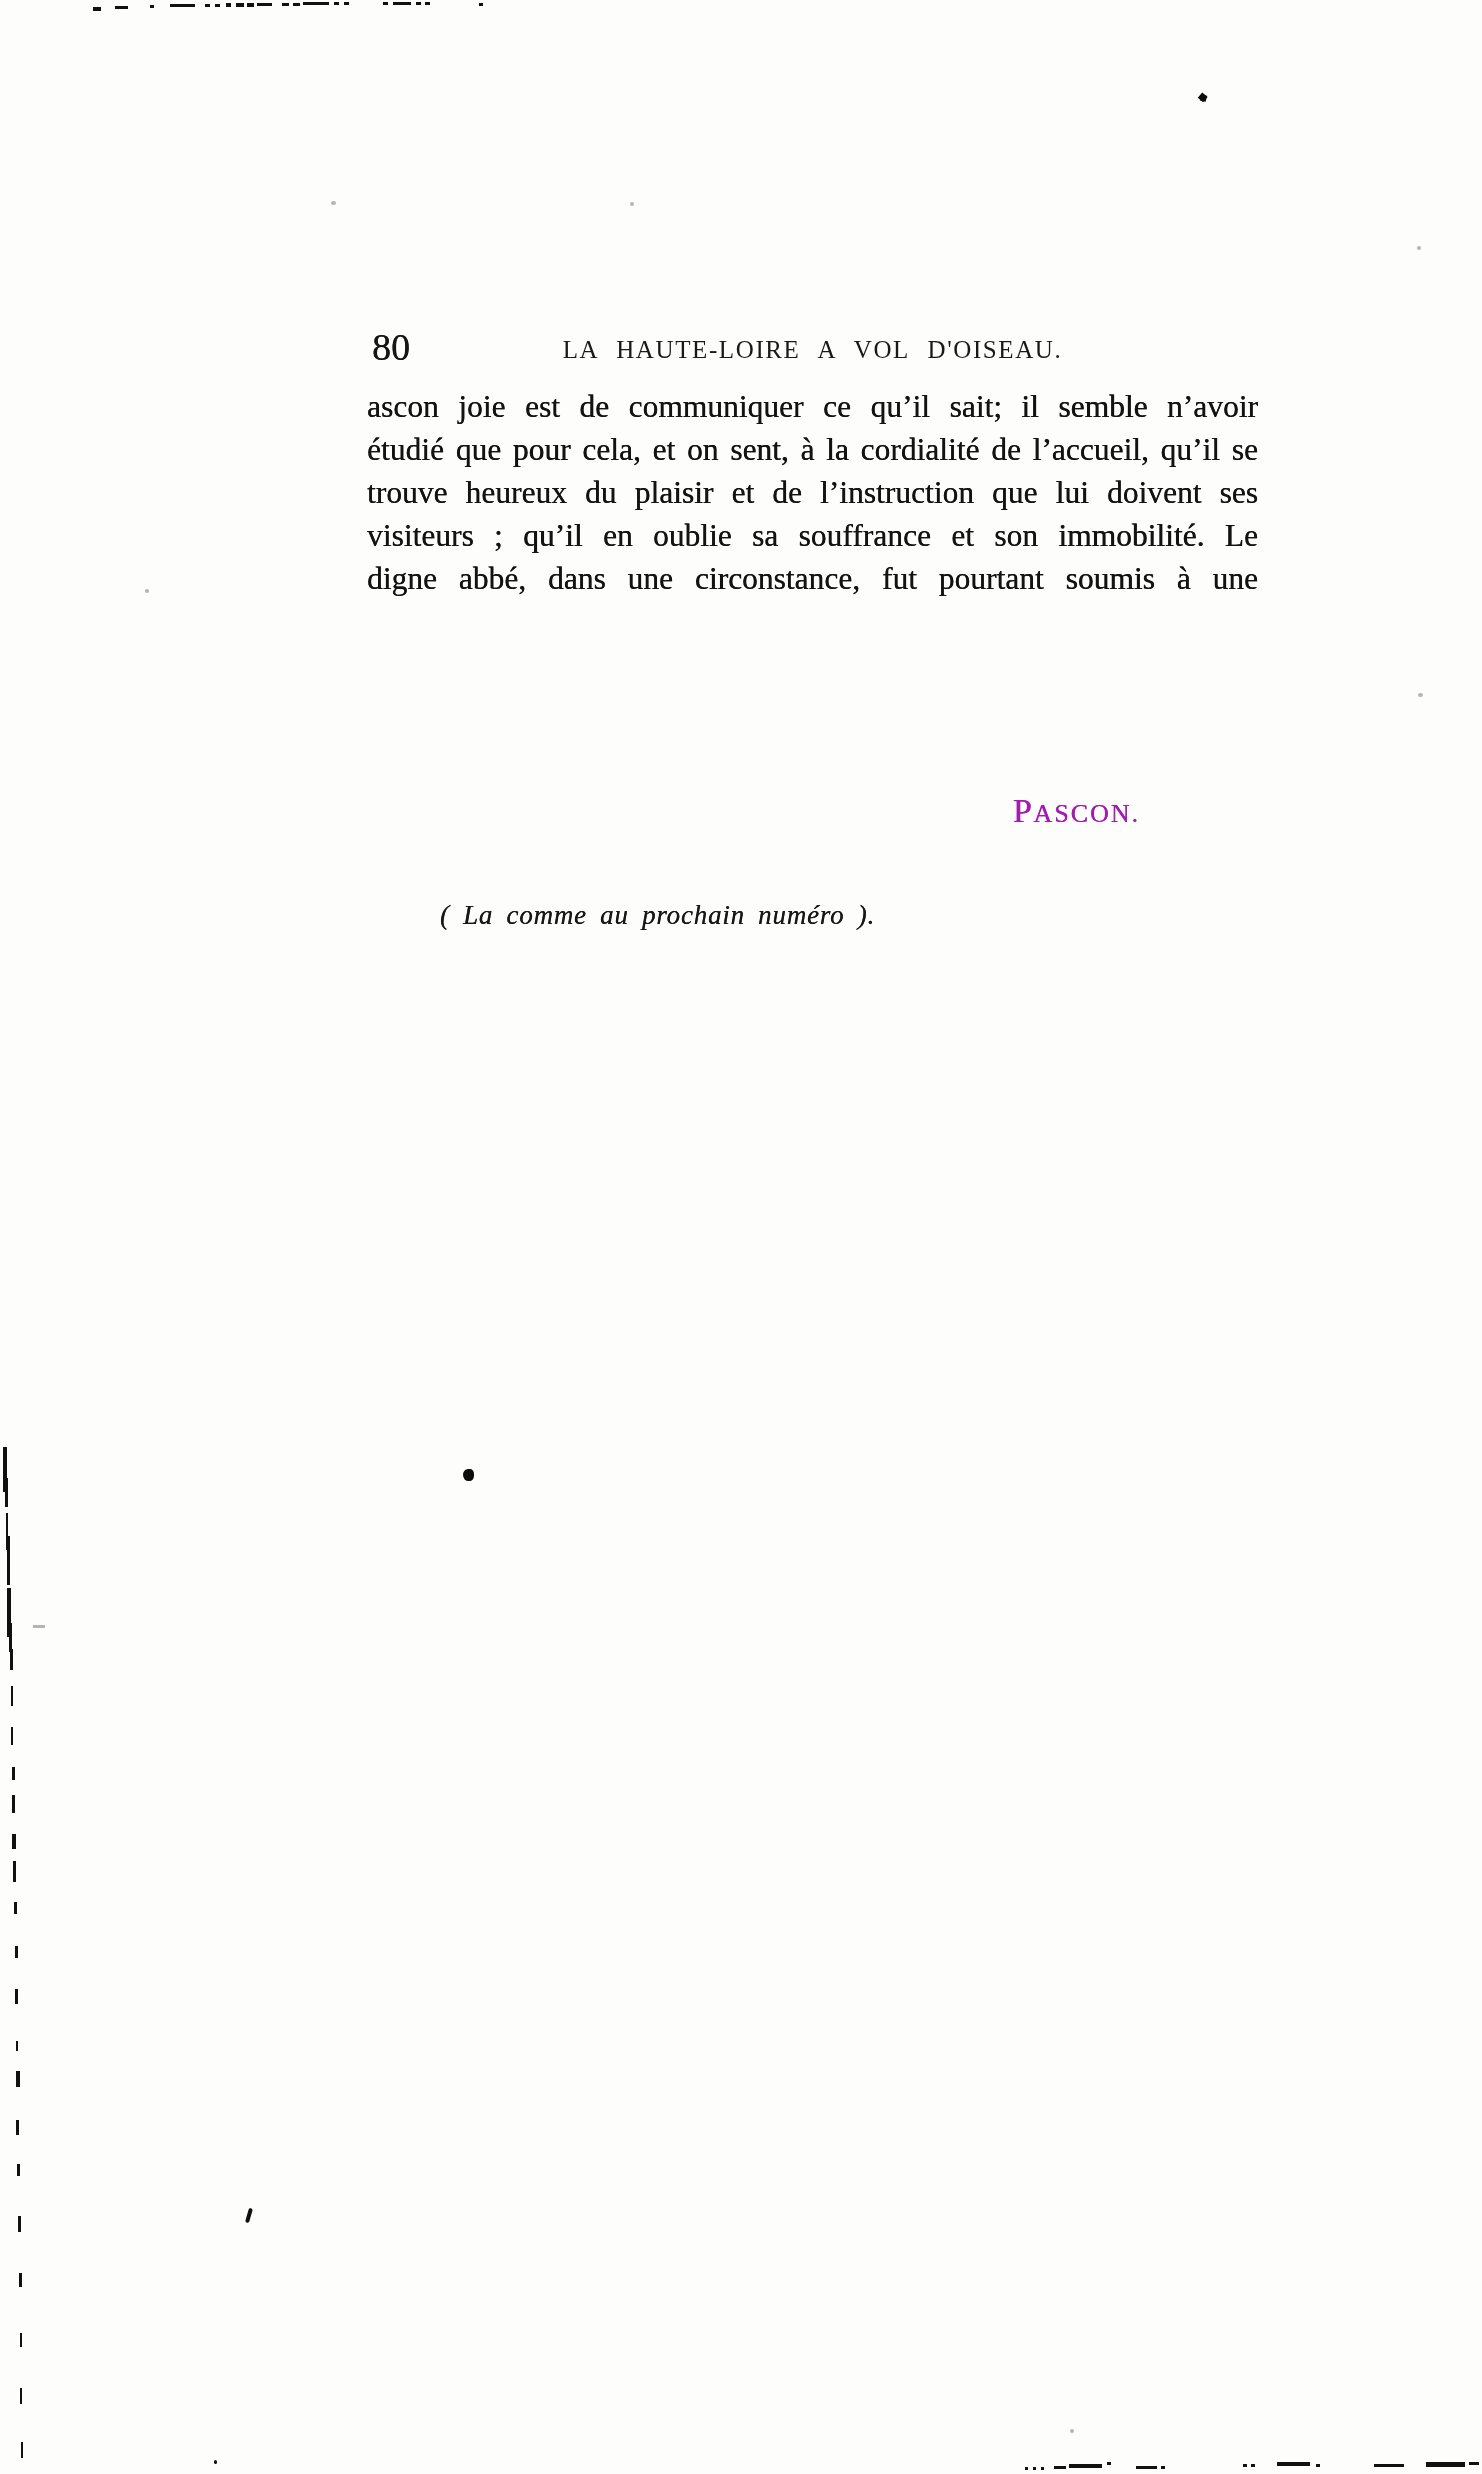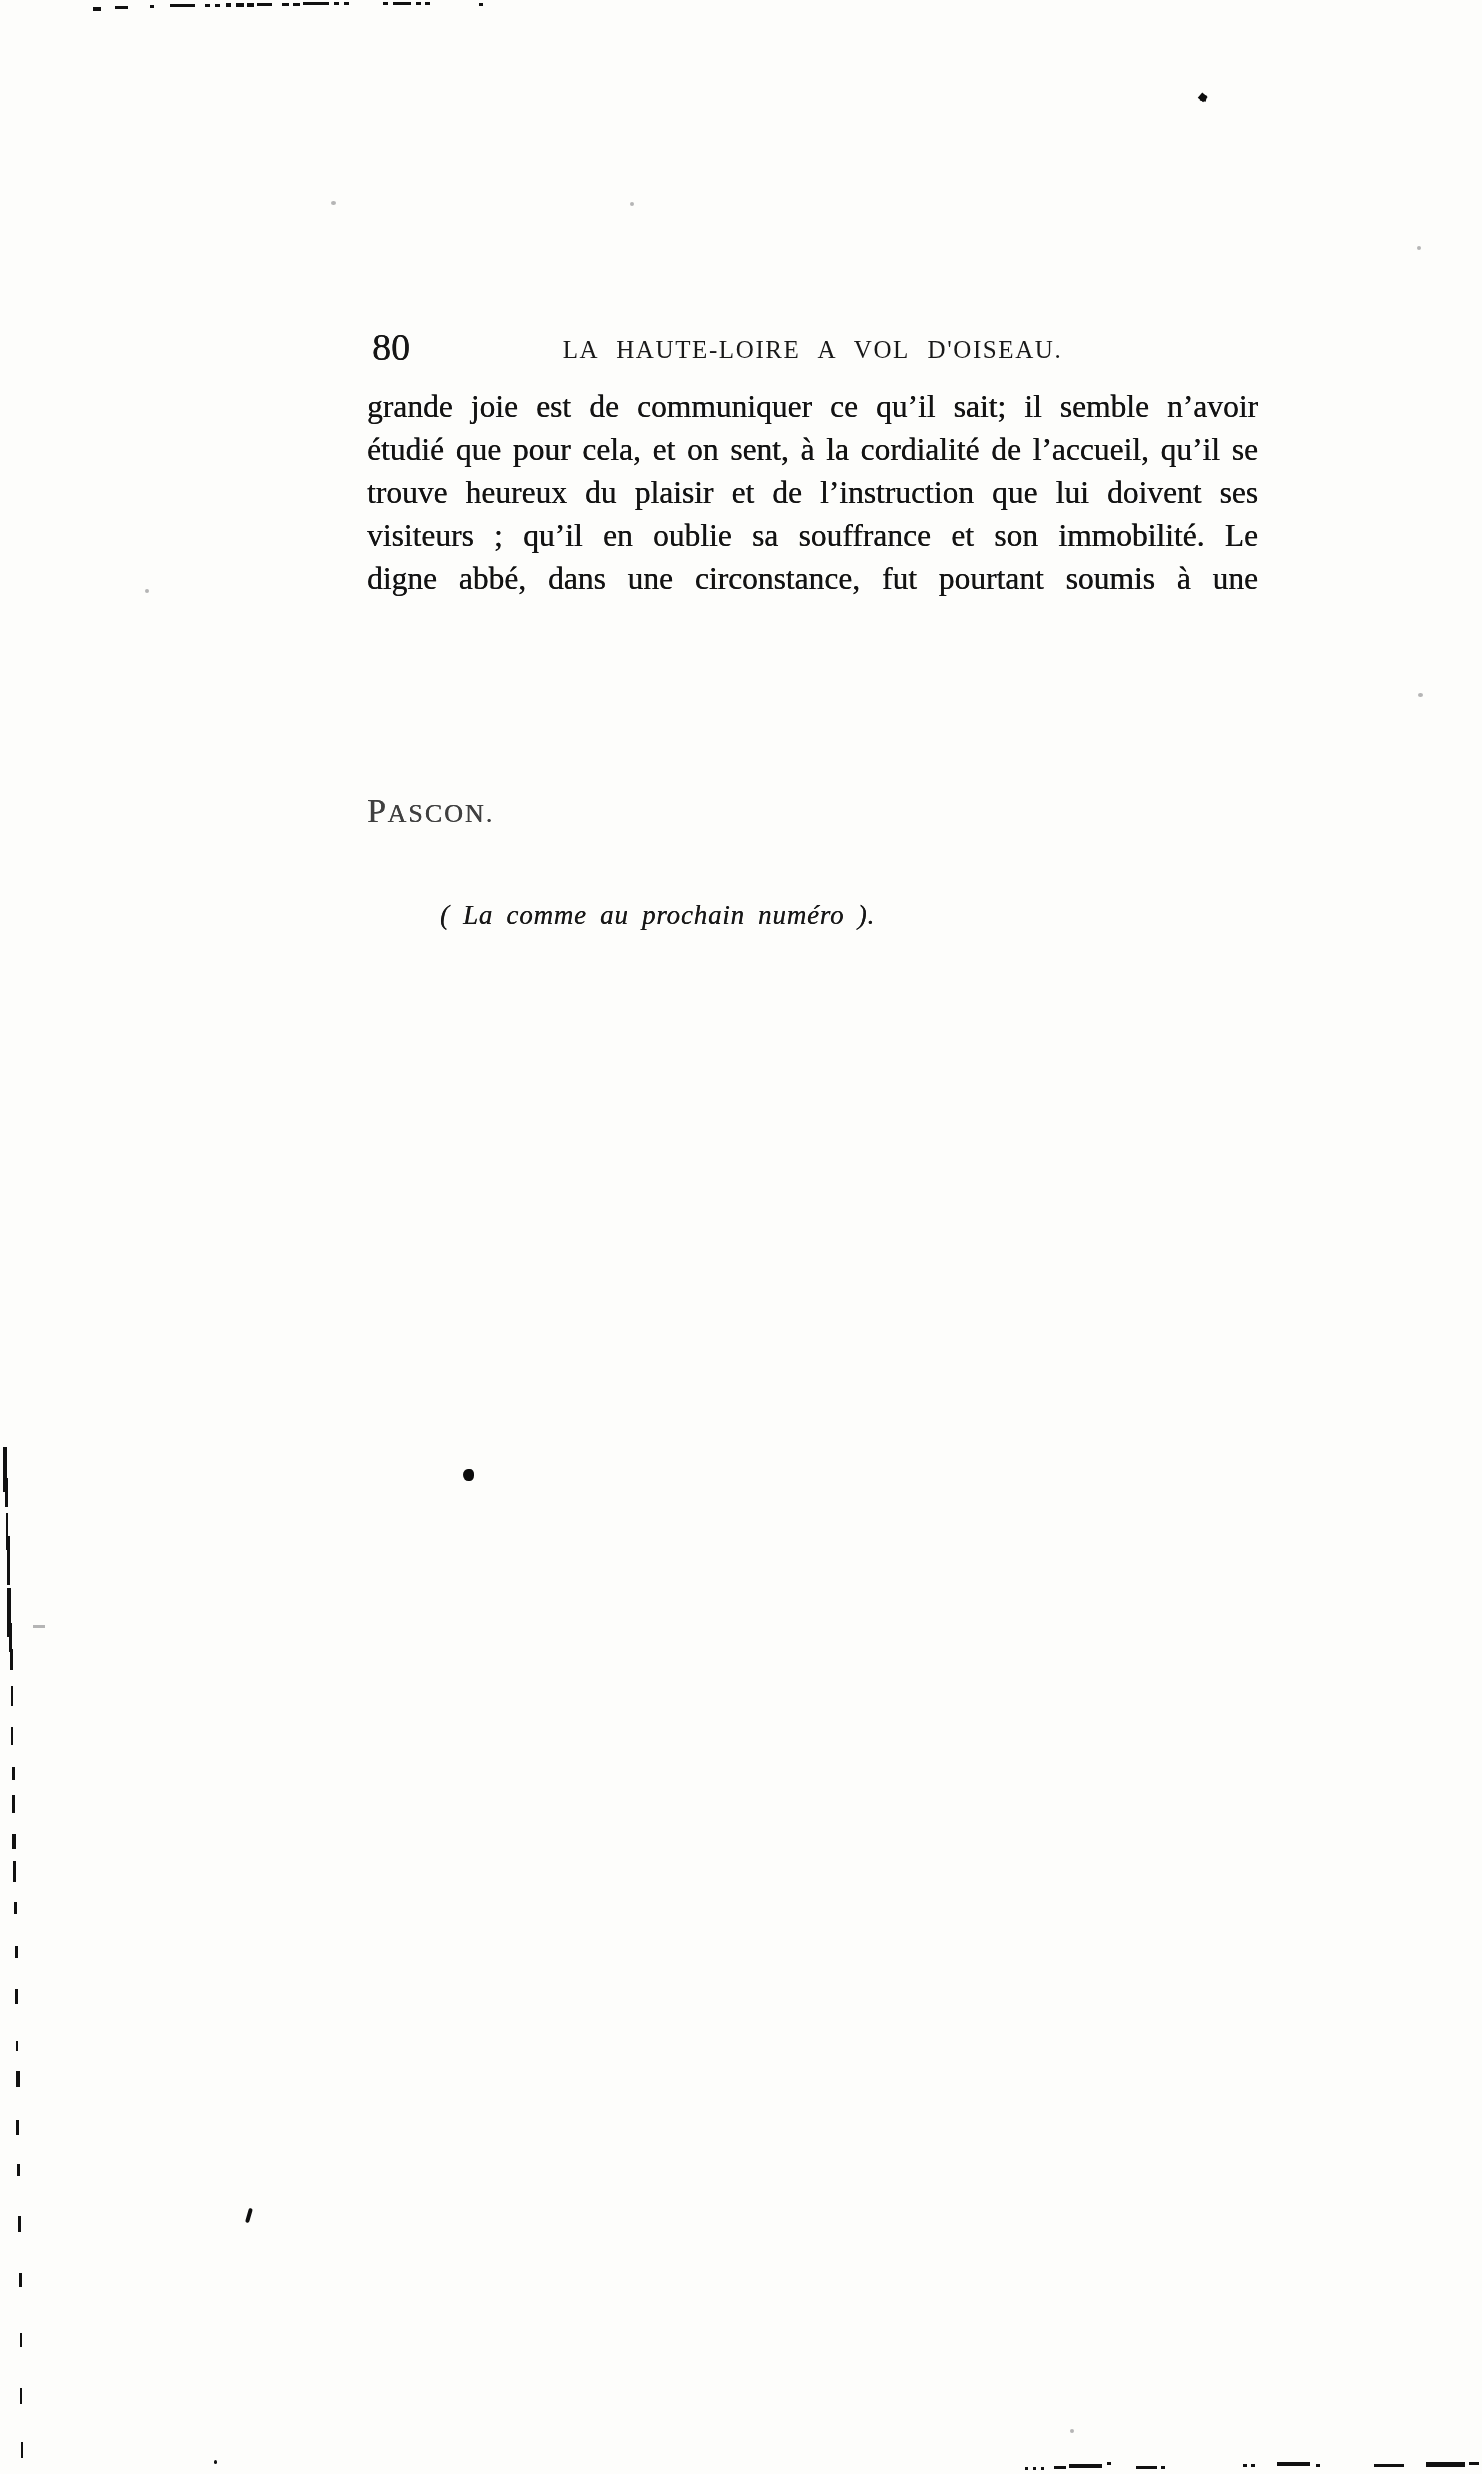--- a/index.html
+++ b/index.html
@@ -31,23 +31,23 @@
   .body-text{
     position:absolute;left:367px;top:385px;width:891px;
     font-size:31.5px;line-height:43px;
     color:#131313;
     text-shadow:0.3px 0 0 currentColor;
   }
   .tline{text-align:justify;text-align-last:justify;white-space:nowrap0;}
   .tline.last{text-align:left;text-align-last:left;}
   
   .signature{
-    position:absolute;left:367px;top:791px;width:891px;
-    text-align:left;padding-right:129px;box-sizing:border-box;
-    color:#404040;text-shadow:0.3px 0 0 currentColor;
+    position:absolute;left:378px;top:791px;width:891px;
+    text-align:right;padding-right:129px;box-sizing:border-box;
+    color:#a21caf;text-shadow:0.3px 0 0 currentColor;
   }
   .sig-initial{font-size:34px;line-height:39px;letter-spacing:1.6px;}
   .sig-rest{font-size:26px;letter-spacing:2px;text-transform:uppercase;}
   
   .continuation{
     position:absolute;left:440px;top:899px;
     font-style:italic;font-size:27px;line-height:33px;
     letter-spacing:0.8px;word-spacing:5.7px;
     color:#181818;text-shadow:0.2px 0 0 currentColor;
   }
@@ -73,21 +73,21 @@
 <body>
 
 <div class="page">
 
   <div class="header">
     <div class="page-number">80</div>
     <div class="running-title">LA HAUTE-LOIRE A VOL D'OISEAU.</div>
   </div>
 
   <div class="body-text">
-    <div class="tline">grande joie est de communiquer ce qu’il sait; il semble n’avoir</div>
+    <div class="tline">ascon joie est de communiquer ce qu’il sait; il semble n’avoir</div>
     <div class="tline">étudié que pour cela, et on sent, à la cordialité de l’accueil, qu’il se</div>
     <div class="tline">trouve heureux du plaisir et de l’instruction que lui doivent ses</div>
     <div class="tline">visiteurs ; qu’il en oublie sa souffrance et son immobilité. Le</div>
     <div class="tline">digne abbé, dans une circonstance, fut pourtant soumis à une</div>
   </div>
 
   <div class="signature"><span class="sig-initial">P</span><span class="sig-rest">ascon.</span></div>
 
   <div class="continuation">( La comme au prochain numéro ).</div>
 

